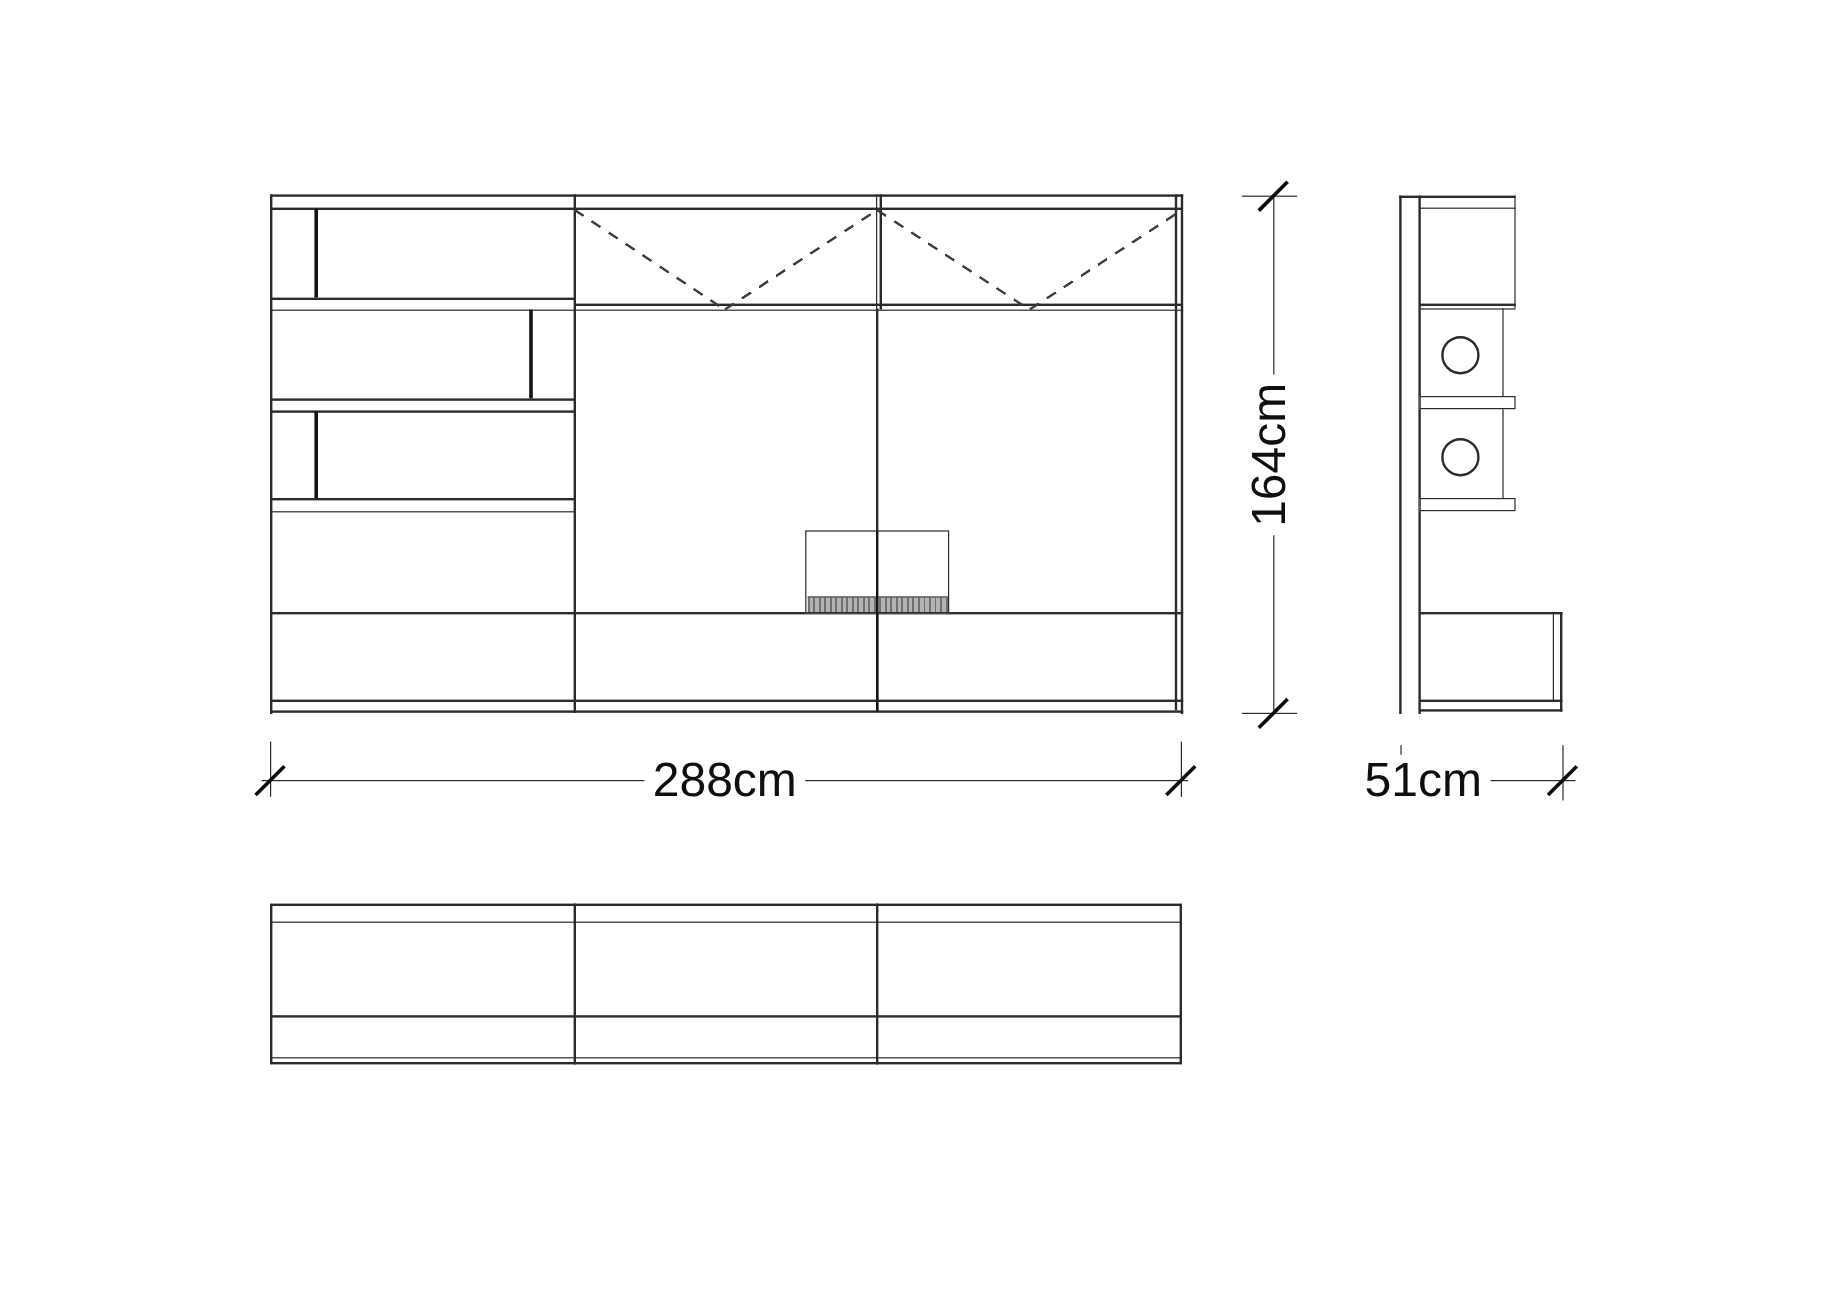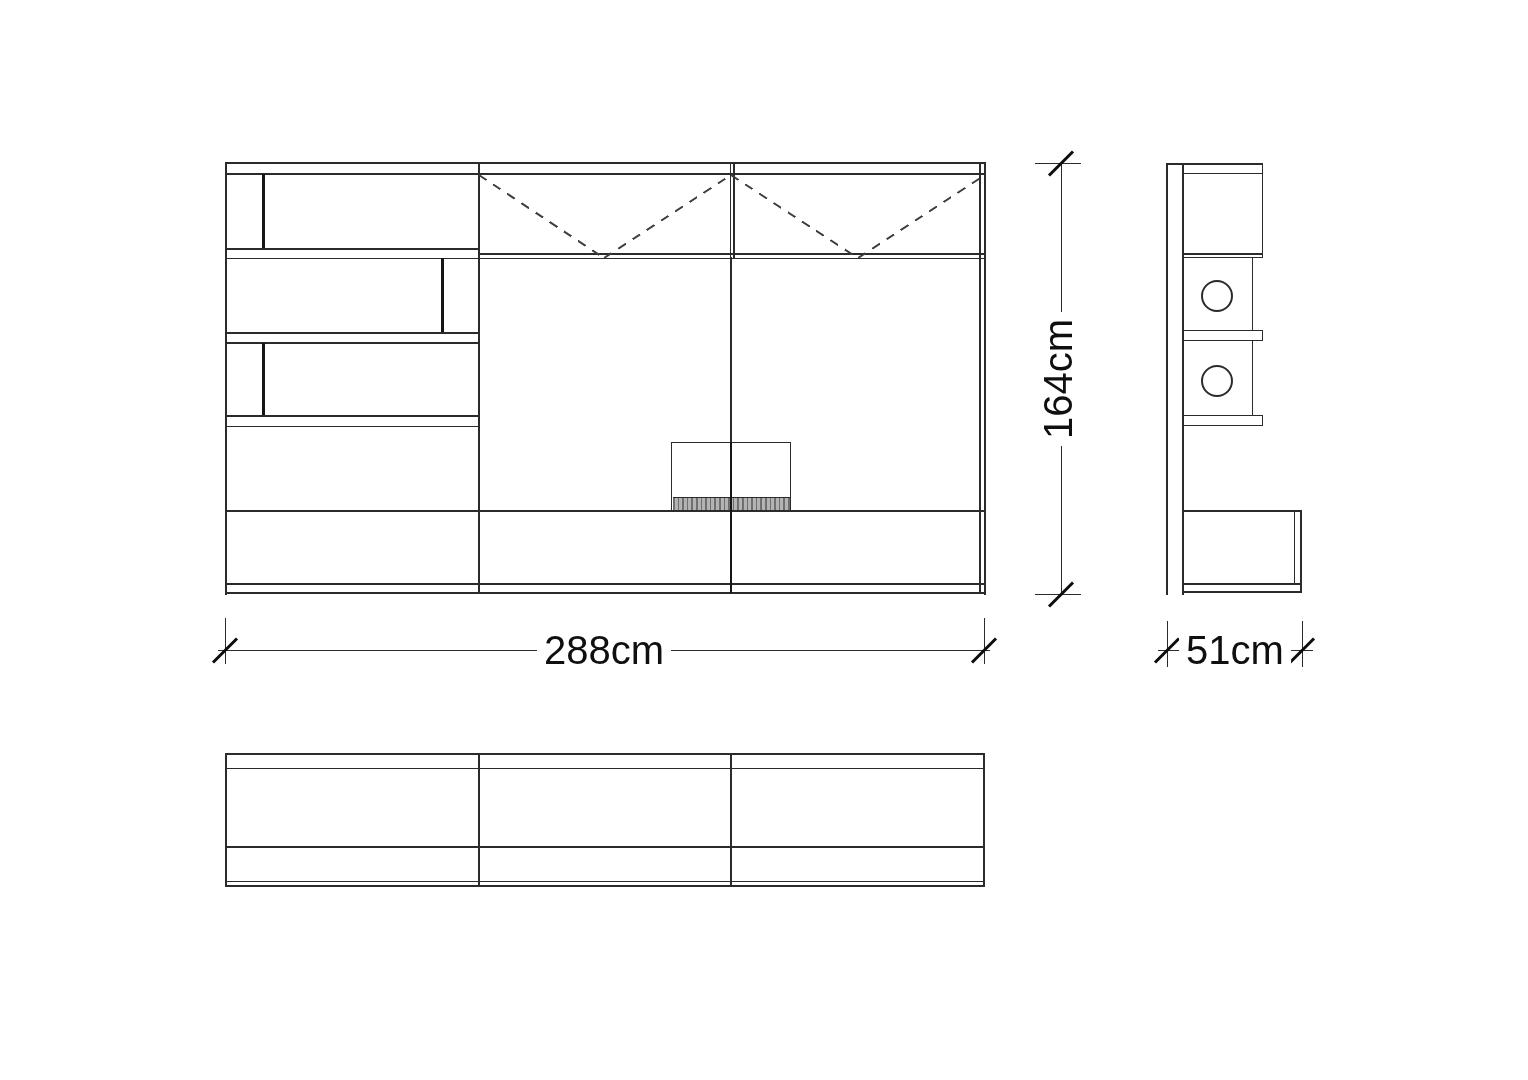--- a/index.html
+++ b/index.html
@@ -131,16 +131,16 @@
     <i class="tick" style="left:967px;top:648.5px"></i>
     <span class="dimtext" style="left:604px;top:650px">288cm</span>
   </div>
 
   <div>
     <i class="ln" style="left:1158px;top:649.5px;width:155px;height:1.6px"></i>
     <i class="ln" style="left:1166.5px;top:621px;width:1.6px;height:46px"></i>
     <i class="ln" style="left:1301.5px;top:621px;width:1.6px;height:46px"></i>
     <i class="tick" style="left:1150px;top:648.5px"></i>
     <i class="tick" style="left:1285px;top:648.5px"></i>
-    <span class="dimtext" style="left:1235px;top:650px">51cm</span>
+    <span class="dimtext" style="left:1186px;top:650px">51cm</span>
   </div>
 
 </div>
 
 </body></html>

